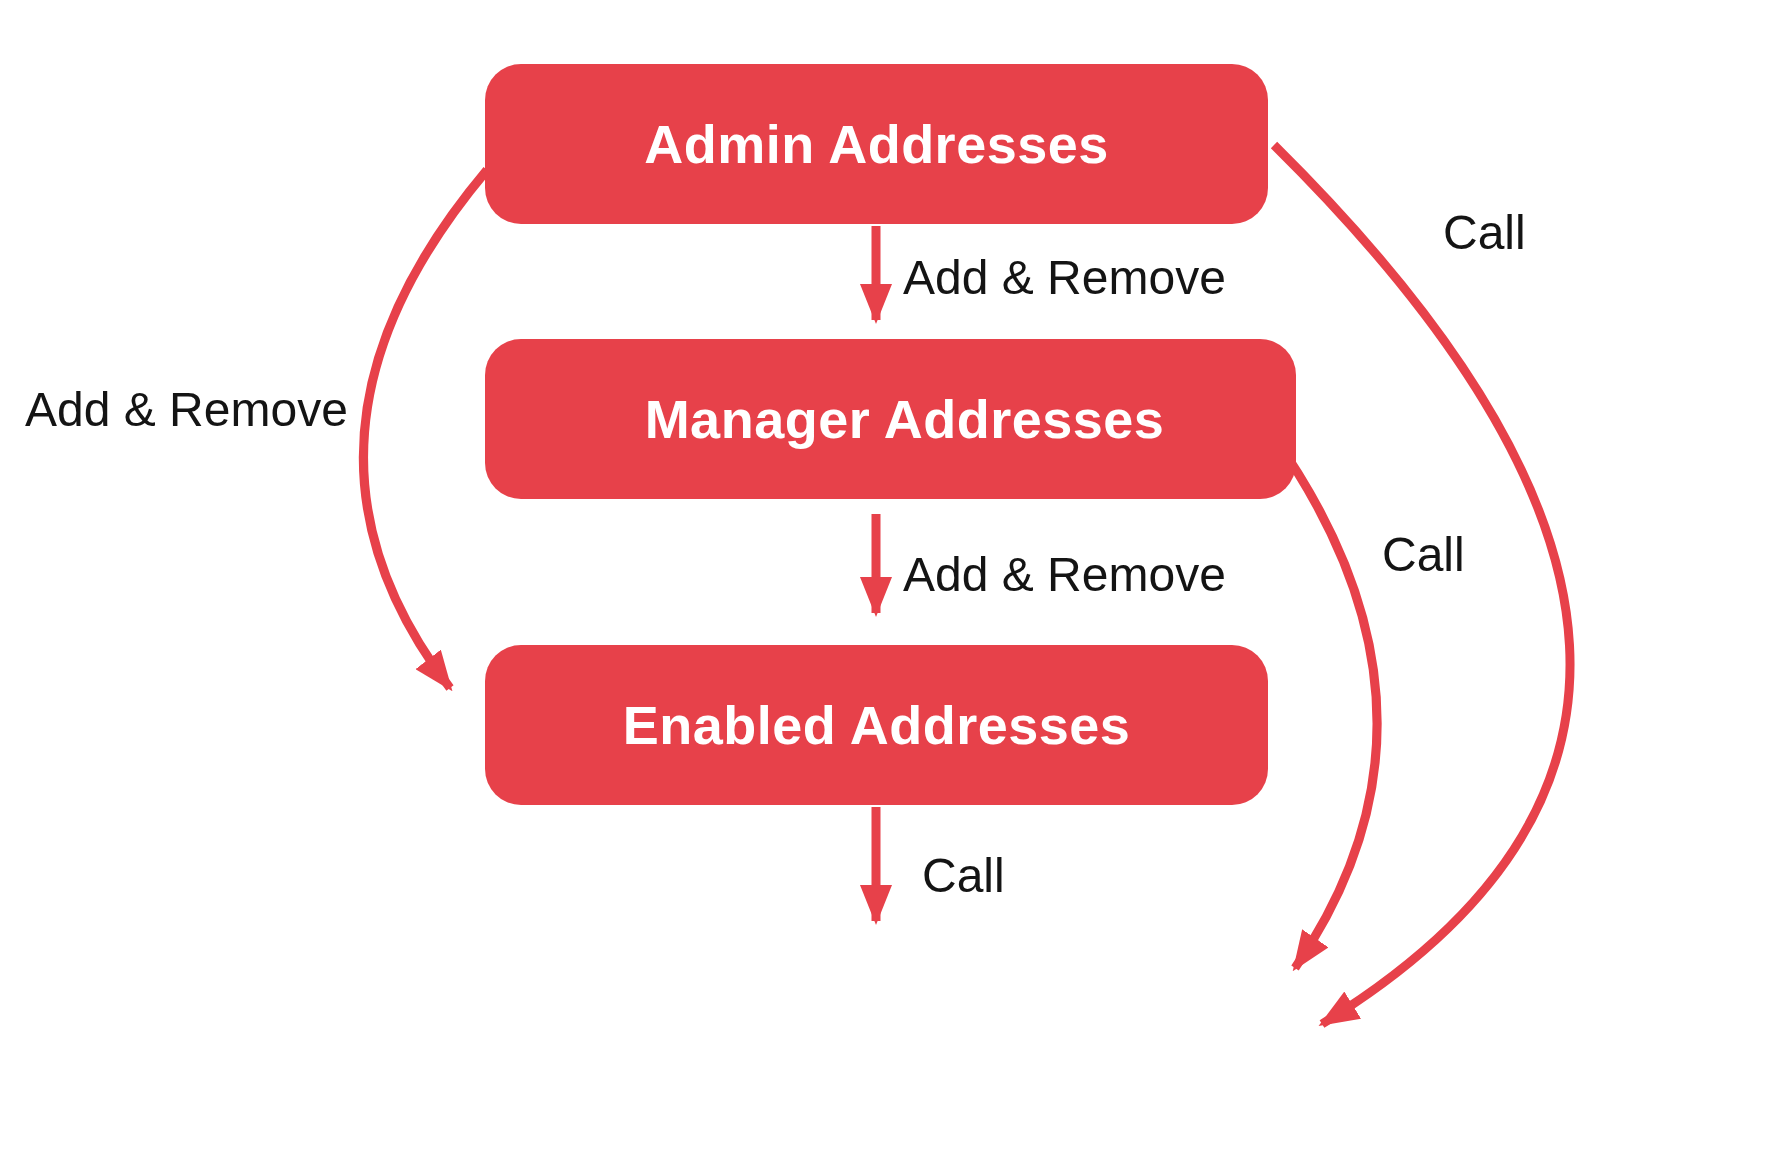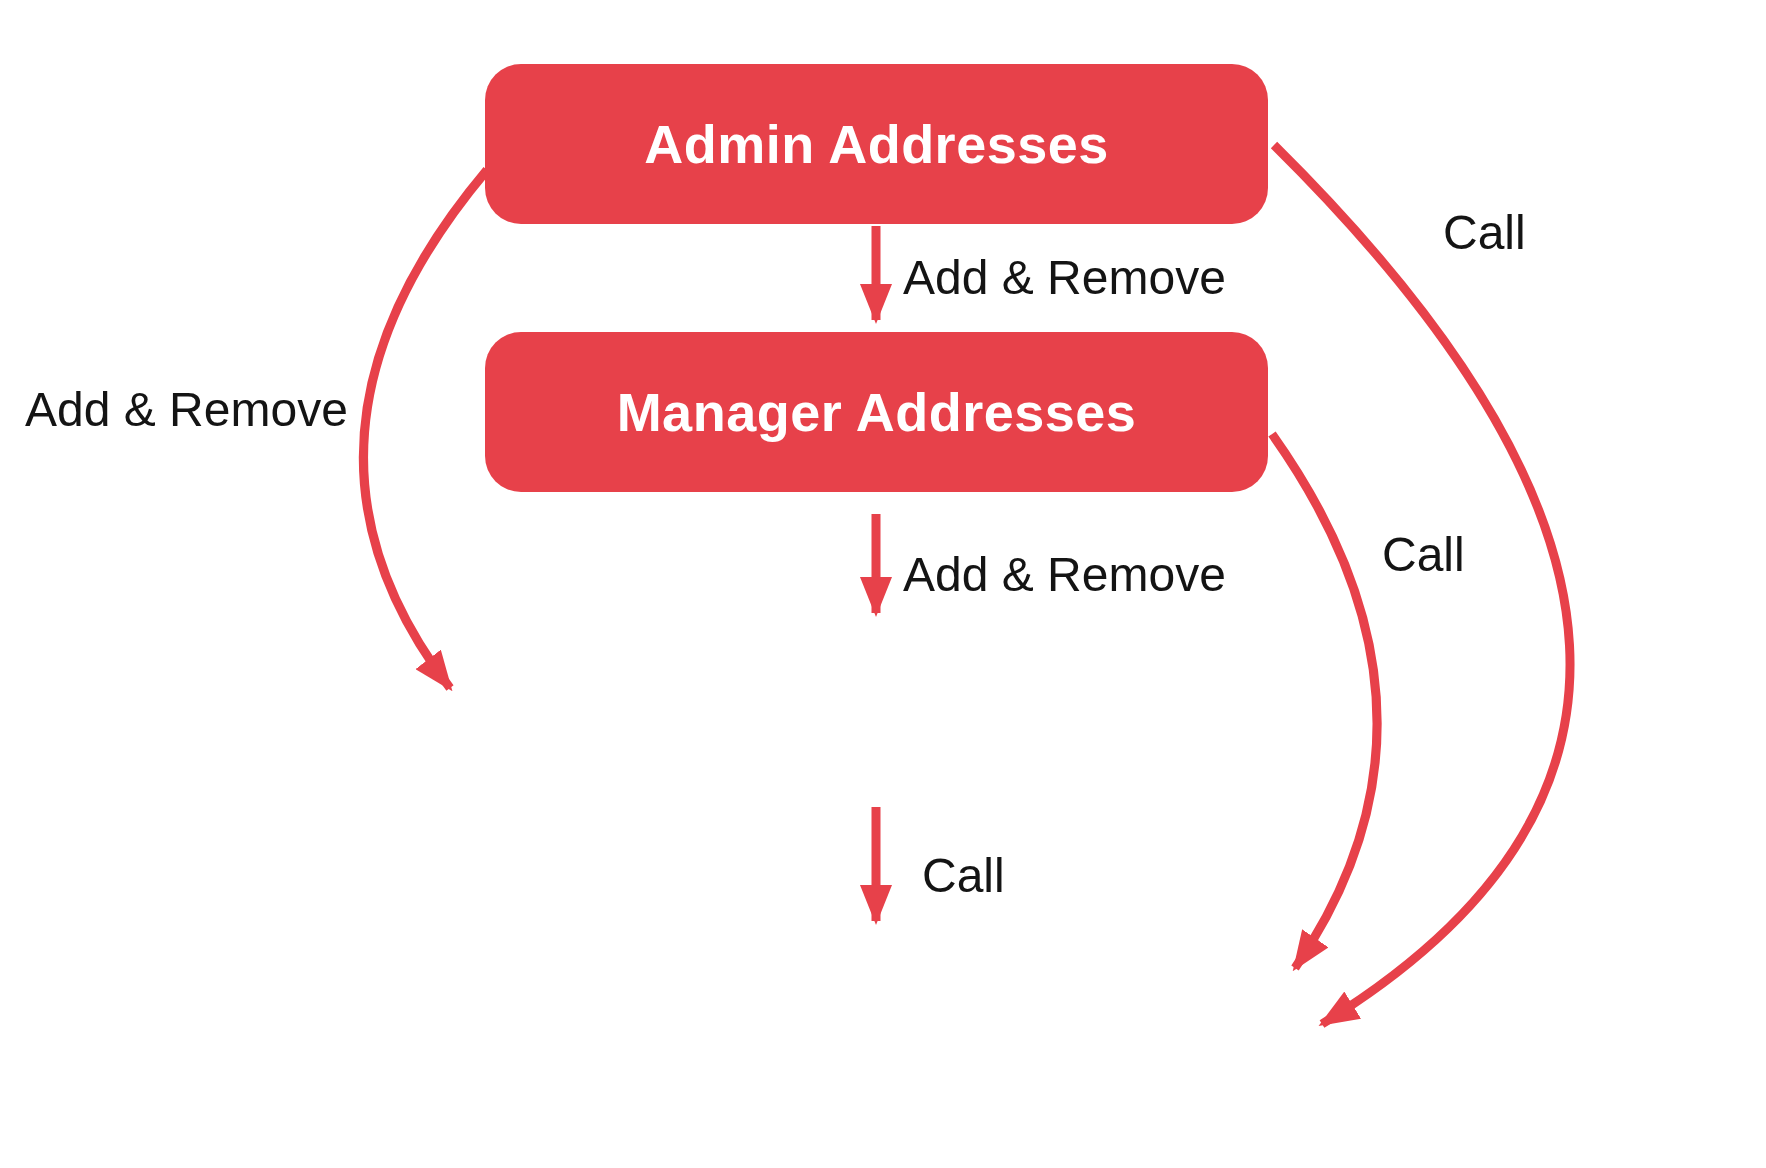--- a/index.html
+++ b/index.html
@@ -44,21 +44,21 @@
     border-radius: 36px;
     display: flex;
     align-items: center;
     justify-content: center;
     color: var(--node-text);
     font-size: 54px;
     font-weight: bold;
     letter-spacing: 0.5px;
   }
   .node-admin      { top: 64px;  }
-  .node-manager    { top: 332px; }
+  .node-manager    { top: 339px; padding-left: 28px; }
   .node-enabled    { top: 645px; }
   .node-precompile { top: 953px; }
   .edge-label {
     position: absolute;
     color: var(--label-color);
     font-size: 48px;
     line-height: 1;
     white-space: nowrap;
     transform: translateY(-50%);
   }
@@ -90,20 +90,23 @@
   </svg>
 
   <div class="node node-admin">
     <span>Admin Addresses</span>
   </div>
 
   <div class="node node-manager">
     <span>Manager Addresses</span>
   </div>
 
+  <div class="node node-enabled">
+    <span>Enabled Addresses</span>
+  </div>
 
 
   <div class="edge-label lbl-admin-manager">Add &amp; Remove</div>
 
   <div class="edge-label lbl-manager-enabled">Add &amp; Remove</div>
 
   <div class="edge-label lbl-enabled-precomp">Call</div>
 
   <div class="edge-label lbl-admin-enabled">Add &amp; Remove</div>
 

